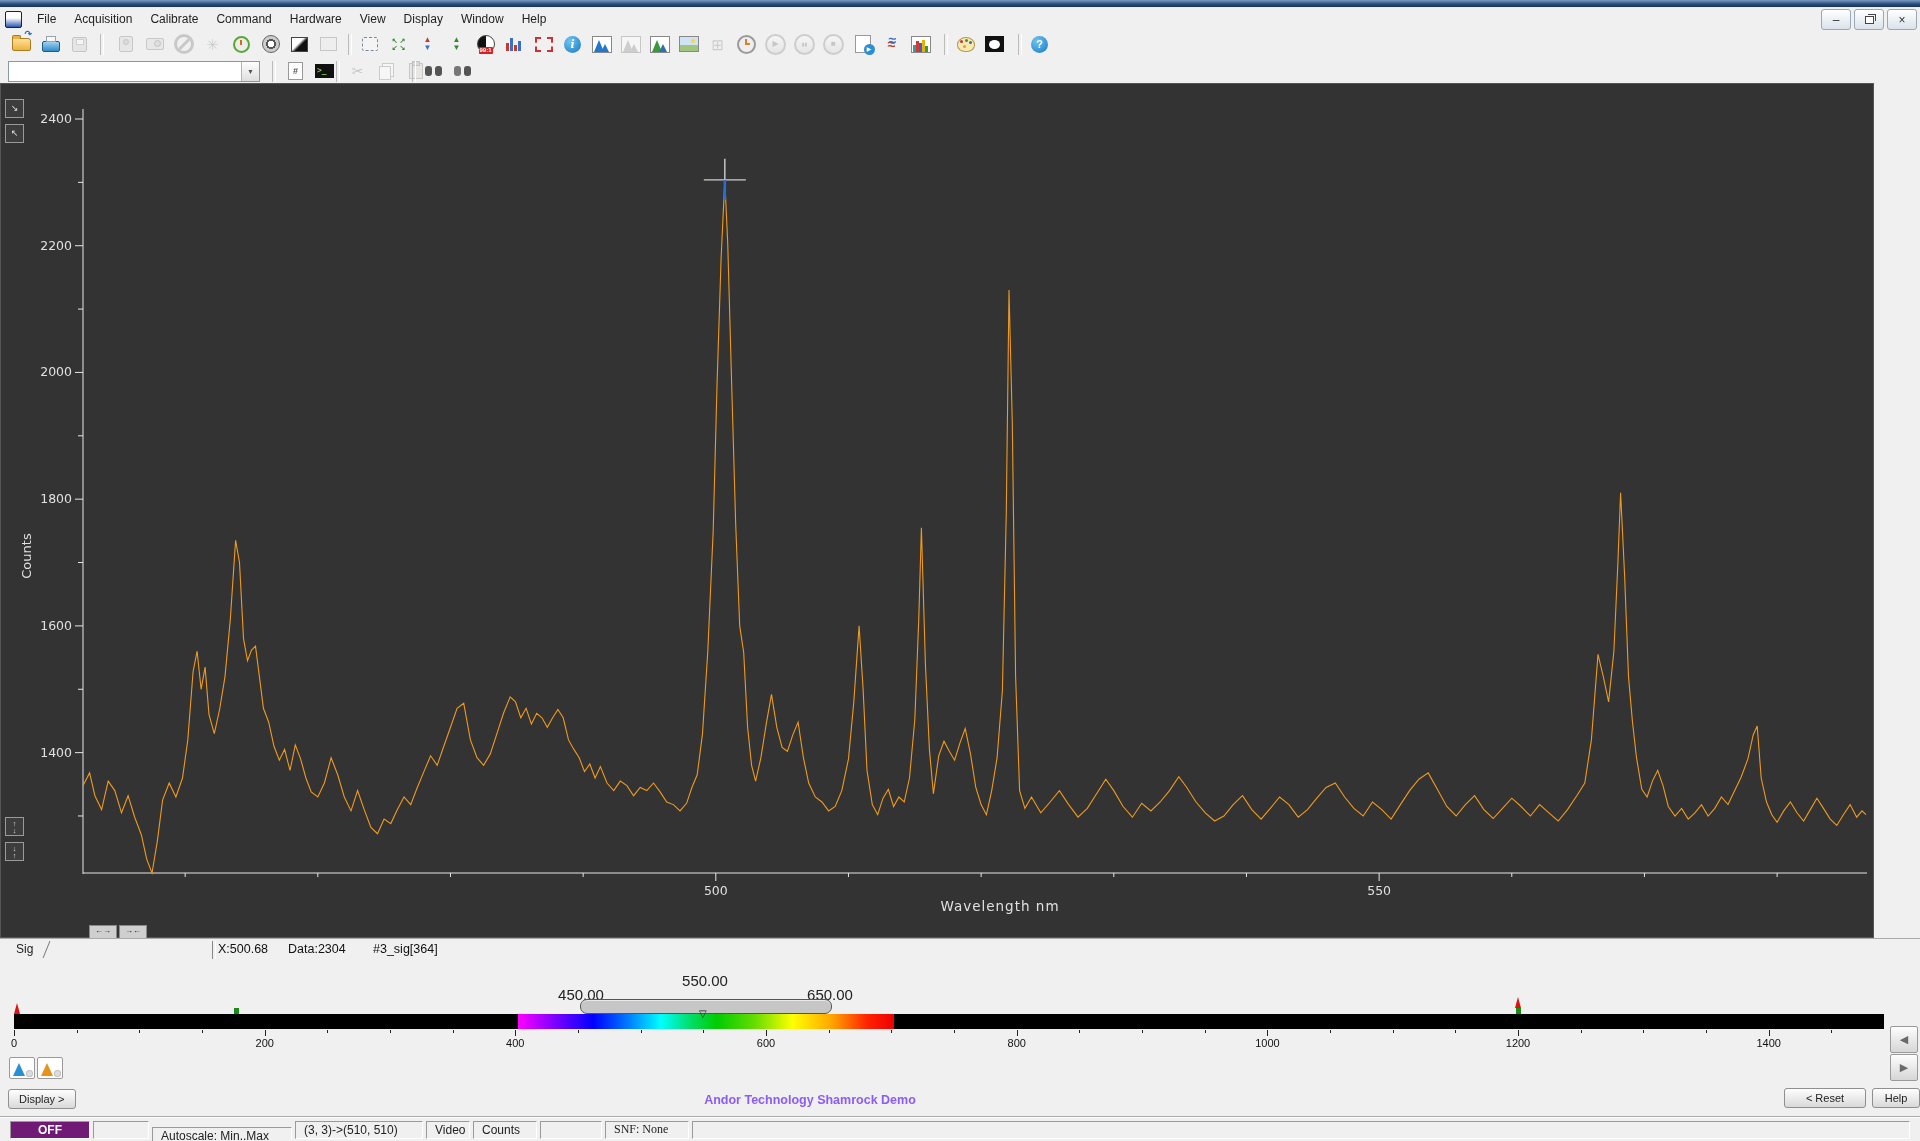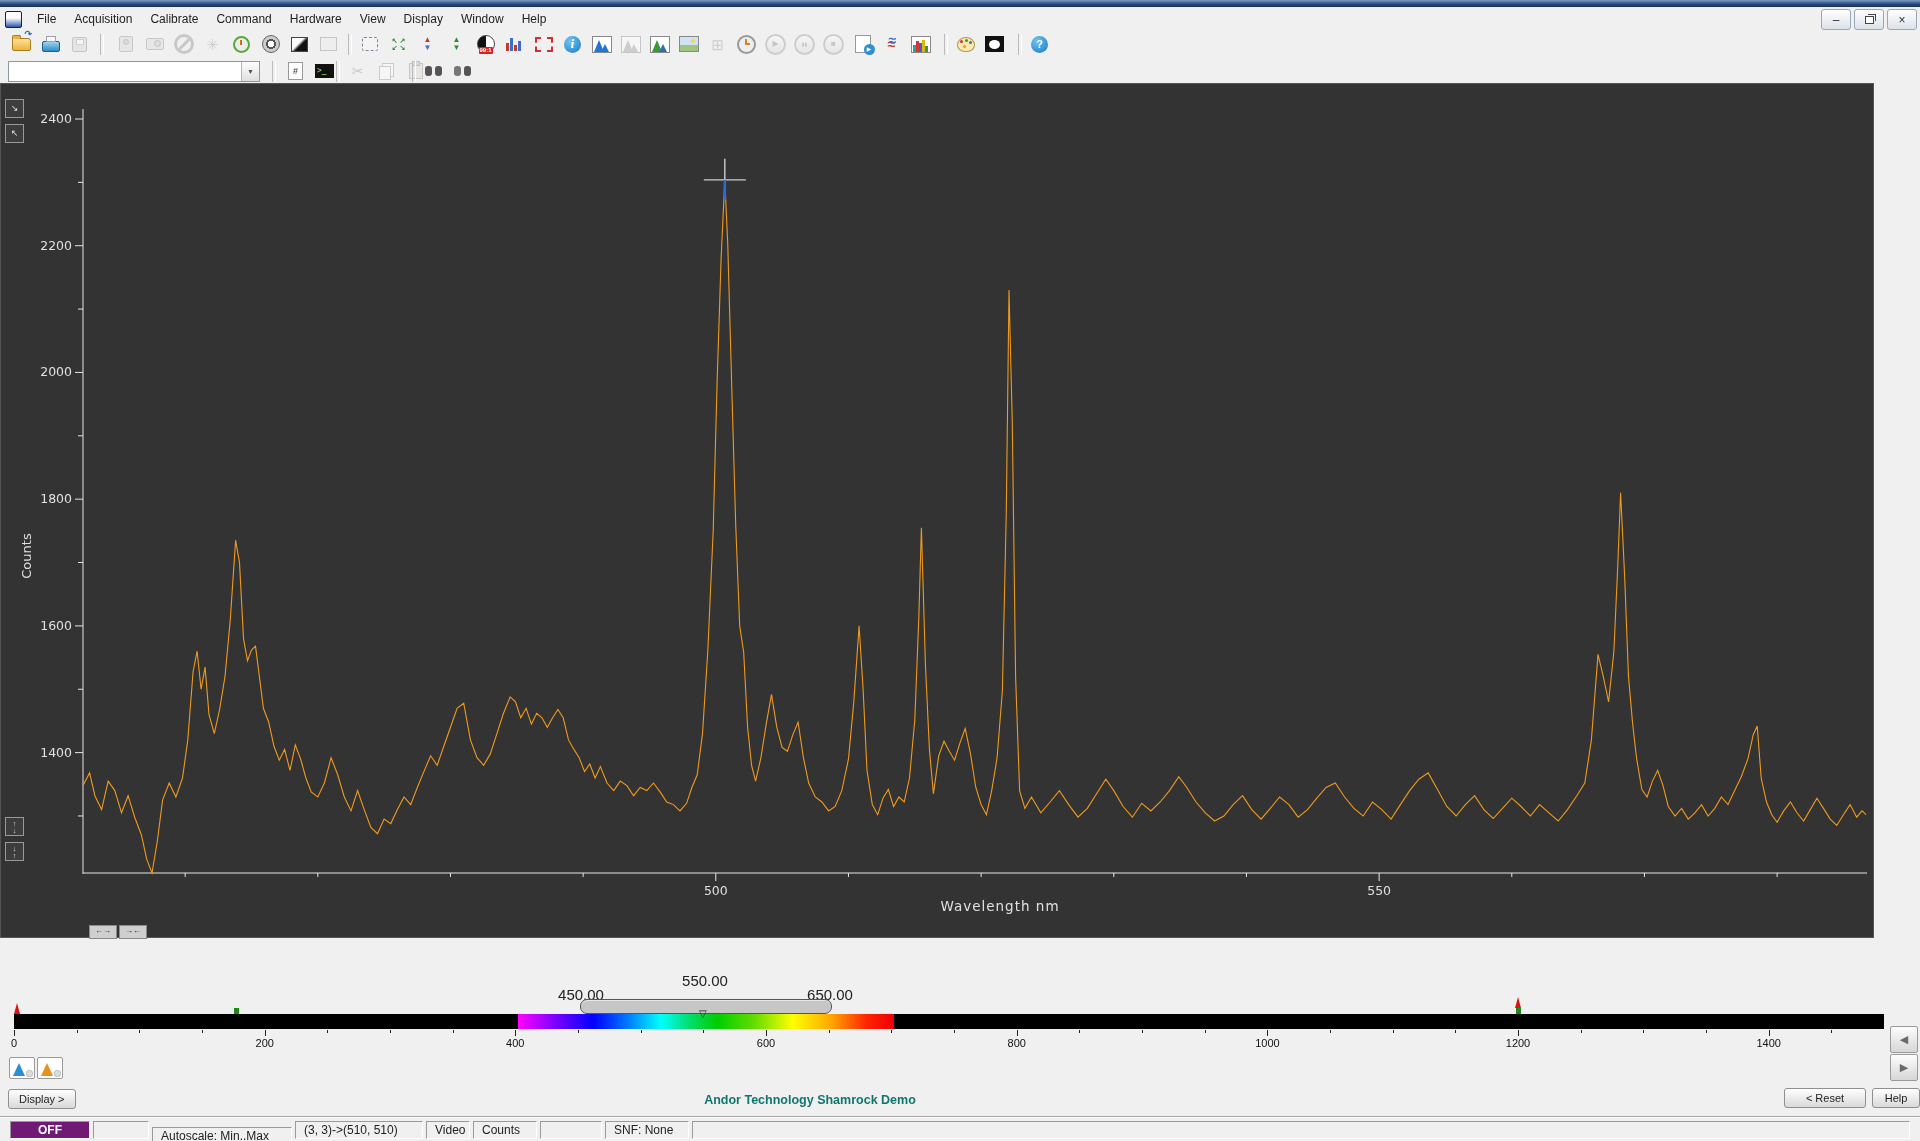--- a/index.html
+++ b/index.html
@@ -147,21 +147,21 @@
   .minichart.orange::before{border-bottom-color:#e8921e;}
   .minichart::after{content:"";position:absolute;right:1px;bottom:1px;width:7px;height:7px;border-radius:50%;
     background:radial-gradient(#ddd 40%,#8a8a8a);}
   .scrollbtn{position:absolute;width:26px;height:25px;background:linear-gradient(#fdfdfd,#d6d6d6);
     border:1px solid #9a9a9a;border-radius:2px;display:flex;align-items:center;justify-content:center;
     color:#6a6a6a;font-size:11px;}
   
   .bottomrow{position:absolute;left:0;top:1085px;width:1620px;height:32px;background:#f0f0f0;}
   .btn{position:absolute;border:1px solid #8f8f8f;border-radius:3px;background:linear-gradient(#fefefe,#d9d9d9);
     font-size:11px;padding:3px 10px;text-align:center;}
-  .apptitle{position:absolute;left:0;right:0;top:8px;text-align:center;font-size:12.5px;font-weight:bold;color:#0f766e;}
+  .apptitle{position:absolute;left:0;right:0;top:8px;text-align:center;font-size:12.5px;font-weight:bold;color:#8b5cf6;}
   .statusbar{position:absolute;left:0;top:1117px;width:1920px;height:24px;background:#f0f0f0;
     border-top:1px solid #fff;box-shadow:0 -1px 0 #aaa;display:flex;align-items:center;padding-left:10px;box-sizing:border-box;}
   .seg{height:18px;border:1px solid;border-color:#9a9a9a #ffffff #ffffff #9a9a9a;margin-right:3px;
     display:flex;align-items:center;padding:0 8px;box-sizing:border-box;font-size:12px;white-space:nowrap;}
   .seg.off{background:#701a75;color:#fff;font-weight:bold;justify-content:center;}
 </style>
 </head>
 <body>
 
 <div id="app">
@@ -403,20 +403,28 @@
       <div class="edgebtn" style="left:4px;top:40px;">↖</div>
       <div class="edgebtn pre" style="left:4px;top:733px;">↑
 ↓</div>
       <div class="edgebtn pre" style="left:4px;top:758px;">↓
 ↑</div>
       <div class="hbtn" style="left:88px;top:841px;">←→</div>
       <div class="hbtn" style="left:118px;top:841px;">→←</div>
     </div>
   </div>
 
+  <div class="sigrow">
+    <span class="sigtab">Sig</span>
+    <span class="tabslash"></span>
+    <span class="sigsep"></span>
+    <span class="sigfield" style="left:218px;">X:500.68</span>
+    <span class="sigfield" style="left:288px;">Data:2304</span>
+    <span class="sigfield" style="left:373px;">#3_sig[364]</span>
+  </div>
 
   <div class="wavepanel">
     <span class="sliderlabel" style="left:705px;top:12px;">550.00</span>
     <span class="sliderlabel" style="left:581px;top:26px;">450.00</span>
     <span class="sliderlabel" style="left:830px;top:26px;">650.00</span>
     <div class="slidertrack"></div>
     <span class="sliderptr">▽</span>
     <div class="colorbar" id="colorbar">
         <div class="grad" style="left: 503.847px; width: 376.005px;"></div>
       </div>
@@ -477,16 +485,16 @@
   </div>
 
   <div class="statusbar" id="statusbar">
       <span class="seg off" style="width: 80px;">OFF</span>
       <span class="seg" style="width: 56px;"></span>
       <span class="seg" style="width: 140px; margin-top: 12px;">Autoscale: Min..Max</span>
       <span class="seg" style="width: 128px;">(3, 3)-&gt;(510, 510)</span>
       <span class="seg" style="width: 44px;">Video</span>
       <span class="seg" style="width: 64px;">Counts</span>
       <span class="seg" style="width: 62px;"></span>
-      <span class="seg" style="width: 84px;">SNF: None</span>
+      <span class="seg" style="width: 84px; font-family: Liberation Serif, serif;">SNF: None</span>
       <span class="seg" style="flex: 1 1 0%; margin-right: 10px;"></span>
     </div>
 </div>
 
 </body></html>

